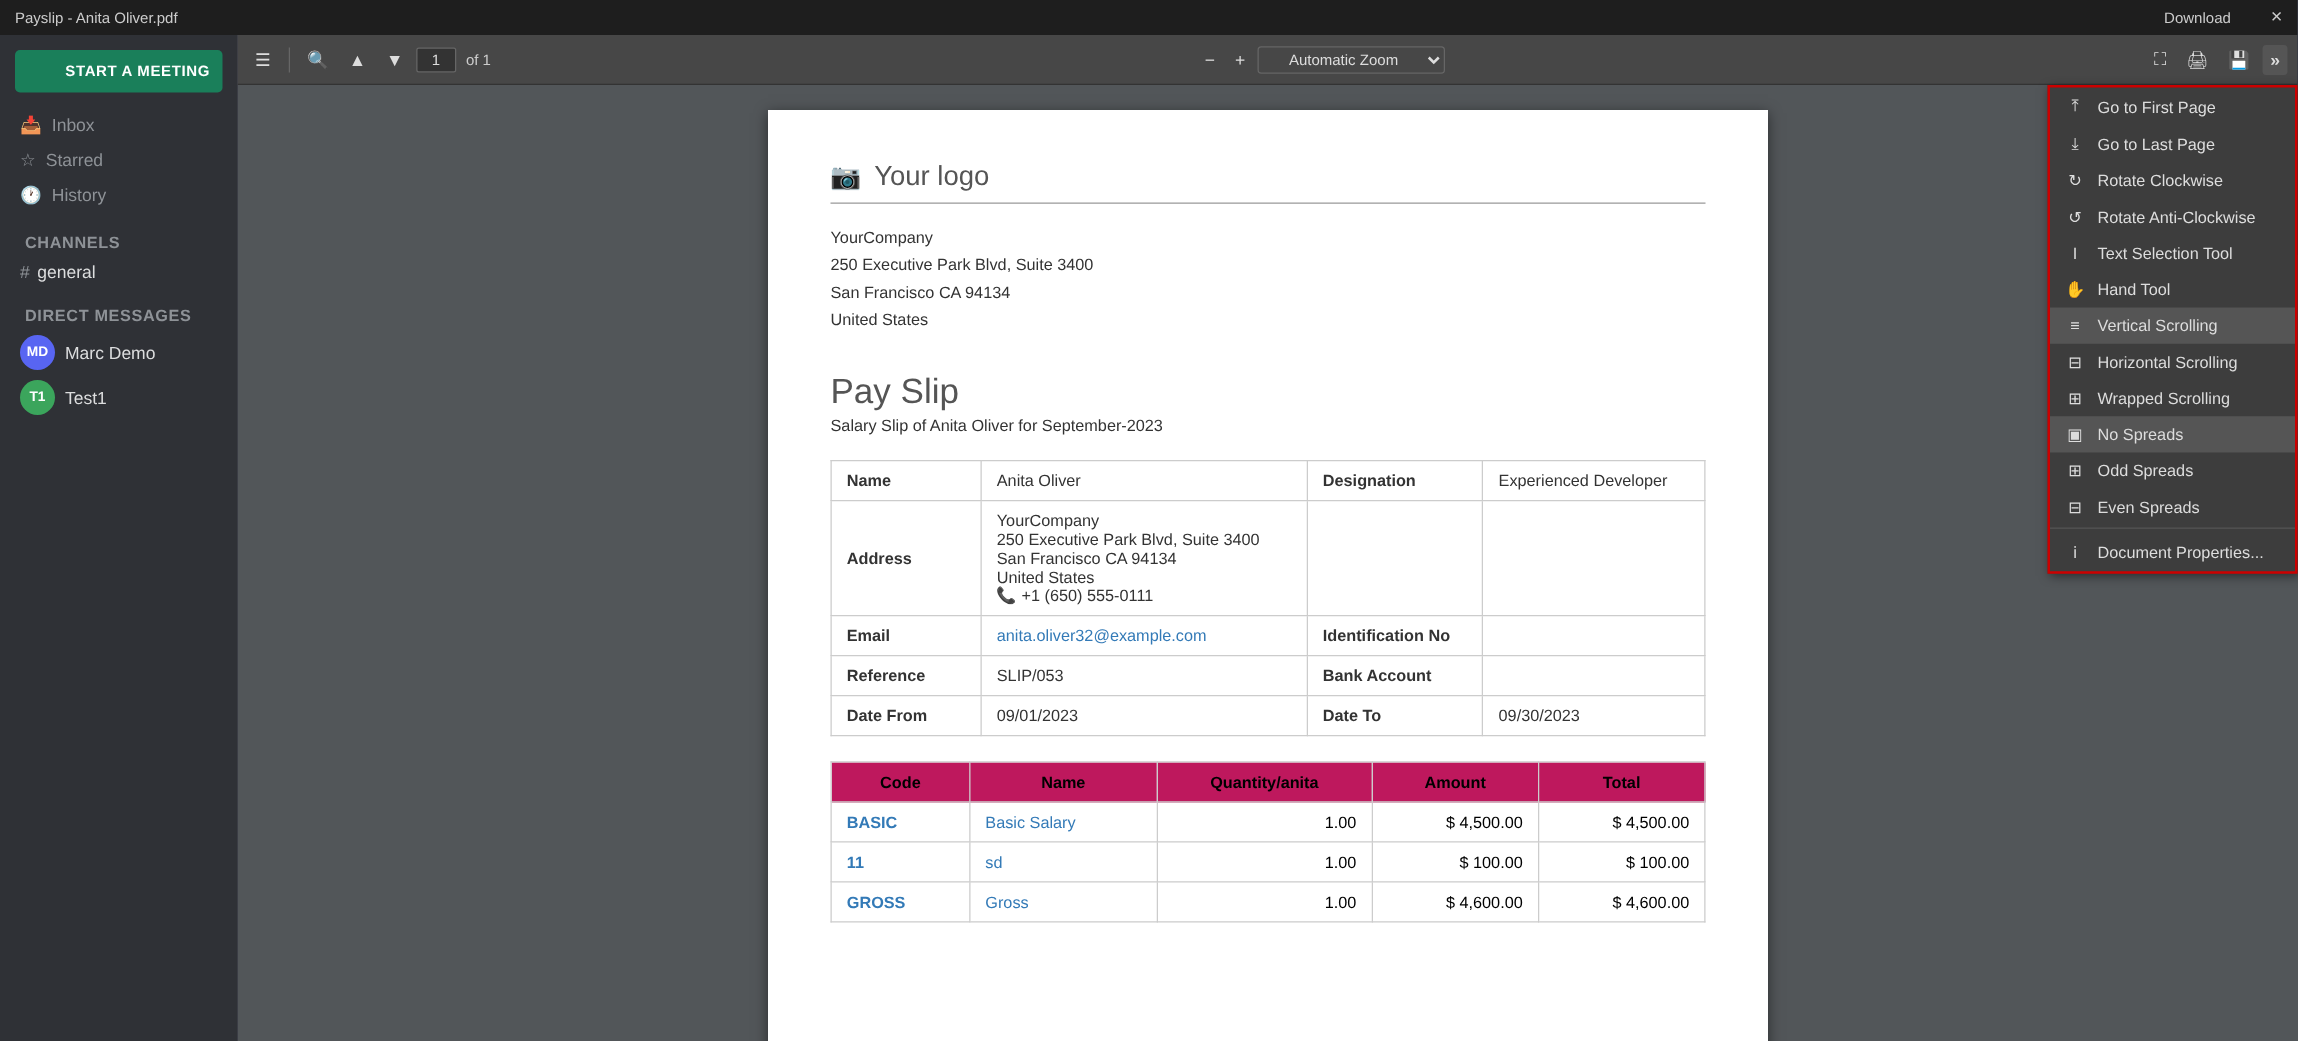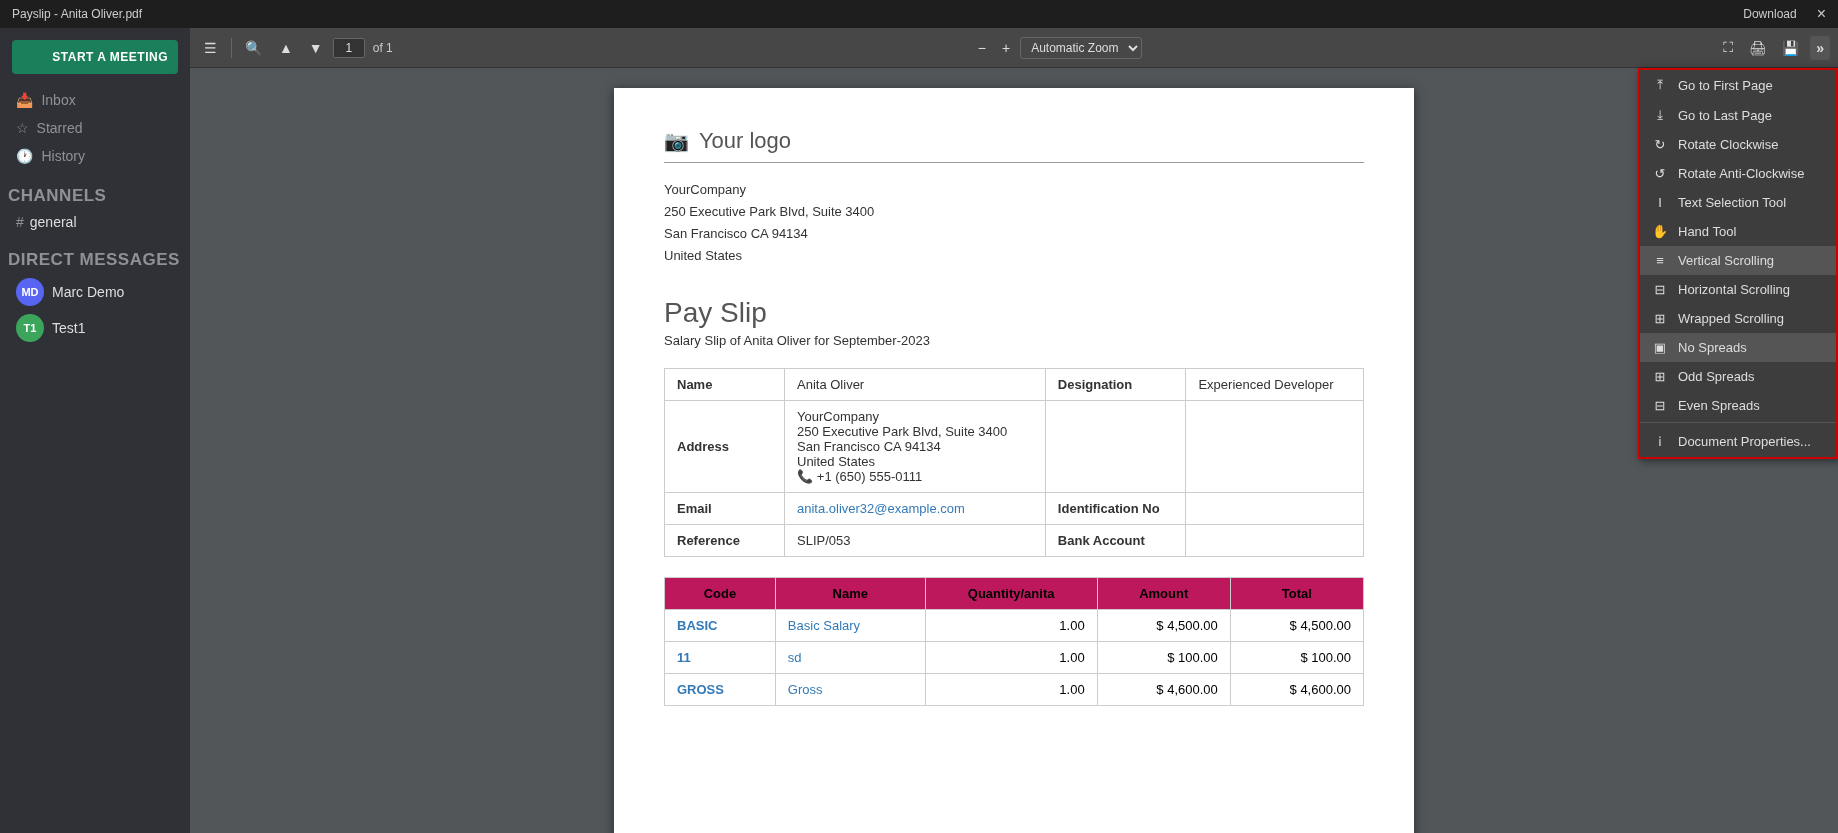--- a/index.html
+++ b/index.html
@@ -11,21 +11,21 @@
       color: #ccc;
       height: 28px;
       display: flex;
       align-items: center;
       justify-content: space-between;
       padding: 0 12px;
       font-size: 12px;
       flex-shrink: 0;
     }
     .titlebar-title { display: flex; align-items: center; gap: 6px; text-align: center; }
-    .titlebar-right { display: flex; align-items: center; gap: 20px; }
+    .titlebar-right { display: flex; align-items: center; gap: 32px; }
 
     
     .app-container { display: flex; flex: 1; overflow: hidden; }
 
     
     .sidebar {
       width: 190px;
       background: #2f3136;
       color: #dcddde;
       display: flex;
@@ -49,22 +49,22 @@
     .sidebar-nav-item {
       display: flex;
       align-items: center;
       gap: 8px;
       padding: 6px 16px;
       font-size: 14px;
       color: #8e9297;
       cursor: pointer;
     }
     .sidebar-section-header {
-      padding: 16px 8px 4px;
-      font-size: 17px;
+      padding: 16px 20px 4px;
+      font-size: 13px;
       font-weight: 700;
       color: #8e9297;
       letter-spacing: 0.5px;
       text-transform: uppercase;
     }
     .sidebar-channel-item {
       display: flex;
       align-items: center;
       gap: 6px;
       padding: 4px 16px;
@@ -141,21 +141,21 @@
       padding: 2px 4px;
       border-radius: 2px;
     }
     .tb-page-label { color: #ccc; font-size: 12px; margin: 0 4px; }
     .tb-spacer { flex: 1; }
     .tb-zoom-container { display: flex; align-items: center; gap: 4px; }
     .tb-zoom-select {
       background: #474747;
       border: 1px solid #666;
       color: #ddd;
-      padding: 2px 6px;
+      padding: 2px 20px;
       font-size: 12px;
       border-radius: 3px;
       cursor: pointer;
     }
 
     
     .pdf-content {
       flex: 1;
       overflow-y: auto;
       display: flex;
@@ -402,20 +402,26 @@
             </td>
             <td class="label">Identification No</td>
             <td class="value"></td>
           </tr>
           <tr>
             <td class="label">Reference</td>
             <td class="value">SLIP/053</td>
             <td class="label">Bank Account</td>
             <td class="value"></td>
           </tr>
+          <tr>
+            <td class="label">Date From</td>
+            <td class="value">09/01/2023</td>
+            <td class="label">Date To</td>
+            <td class="value">09/30/2023</td>
+          </tr>
         </tbody>
           </table>
 
         <table class="salary-table">
           <thead>
             <tr>
               <th>Code</th>
               <th>Name</th>
               <th>Quantity/anita</th>
               <th>Amount</th>

